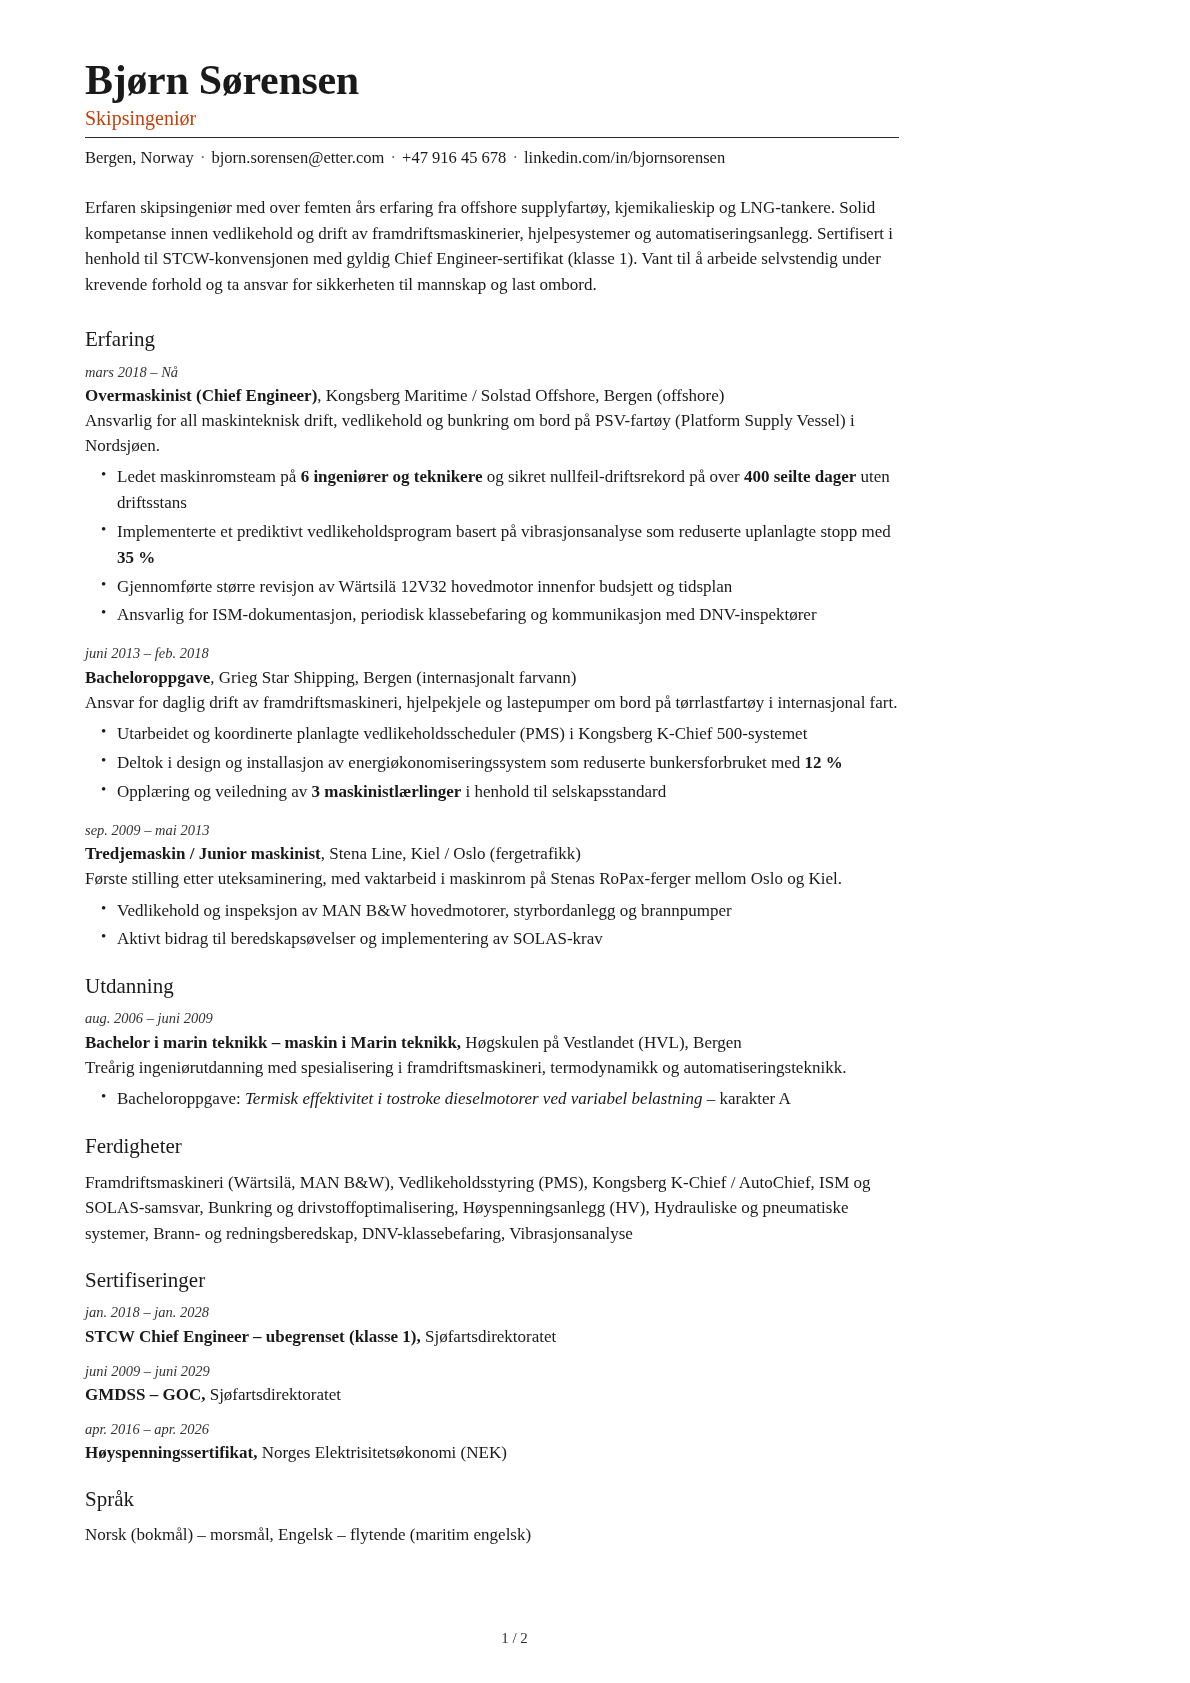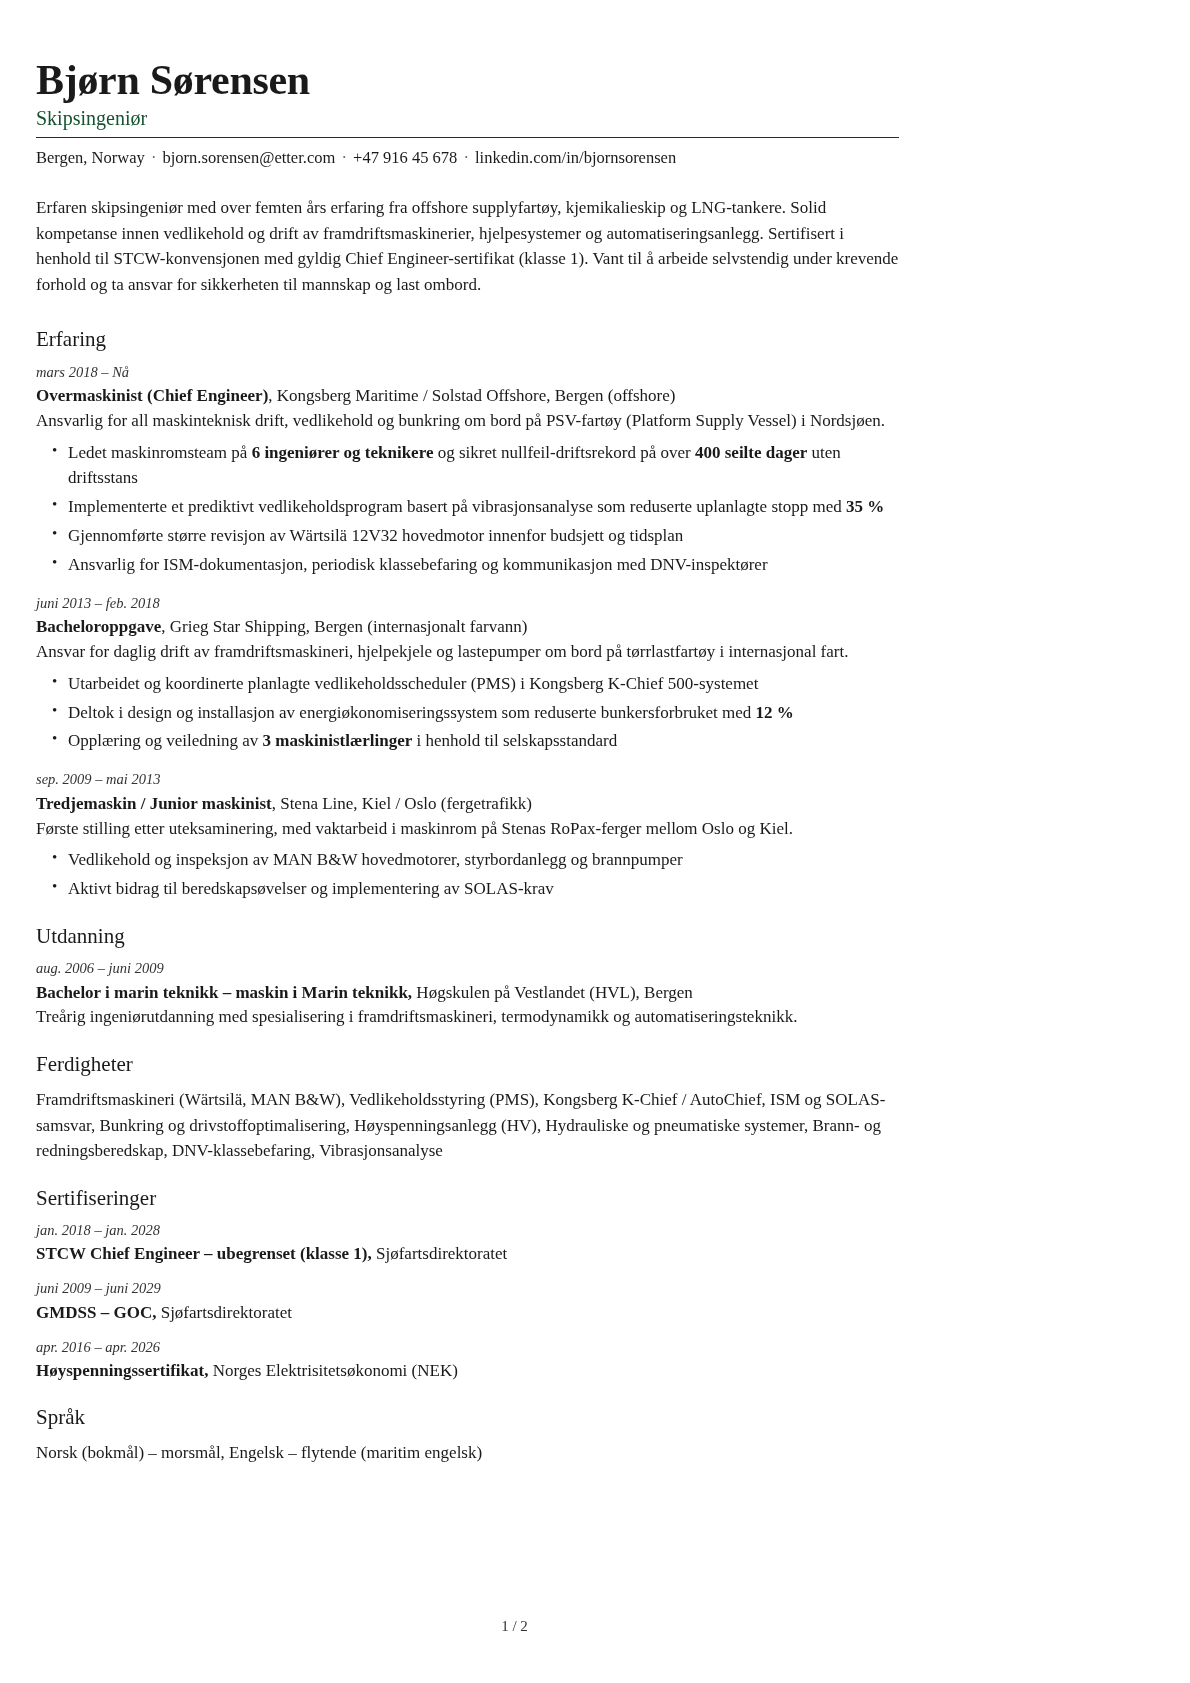--- a/index.html
+++ b/index.html
@@ -12,37 +12,37 @@
     min-height: 1683px;
     font-family: "Liberation Serif", "DejaVu Serif", serif;
     color: #1a1a1a;
     -webkit-font-smoothing: antialiased;
   }
   .page {
     position: relative;
     width: 1029px;
     min-height: 1683px;
     box-sizing: border-box;
-    padding: 58px 130px 40px 36px;
+    padding: 58px 130px 40px 85px;
   }
 
   
   .name {
     font-size: 42px;
     font-weight: bold;
     letter-spacing: -0.3px;
     line-height: 1.05;
     margin: 0 0 4px 0;
   }
   .job-title {
     font-size: 20px;
     font-weight: normal;
     line-height: 1.2;
     margin: 0 0 7px 0;
-    color: #14532d;
+    color: #c2410c;
   }
   .rule {
     border: 0;
     border-top: 1.4px solid #2a2a2a;
     margin: 0 0 9px 0;
     width: 100%;
   }
   .contact {
     font-size: 16.5px;
     line-height: 1.35;
@@ -130,21 +130,21 @@
   }
 
   .cert-entry { margin: 0 0 13px 0; }
   .cert-entry .entry-head { margin-bottom: 0; }
 
   
   .footer {
     position: absolute;
     left: 0;
     right: 0;
-    bottom: 48px;
+    bottom: 36px;
     text-align: center;
     font-size: 15px;
     color: #333;
   }
 </style>
 </head>
 <body>
 
 <div class="page">
 
@@ -201,20 +201,23 @@
       </div>
   </section>
 
   <section class="section">
     <h2 class="section-title spaced-top">Utdanning</h2>
     <div>
         <div class="entry">
           <div class="entry-date">aug. 2006 – juni 2009</div>
           <div class="entry-head"><span class="role">Bachelor i marin teknikk – maskin i Marin teknikk,</span><span> Høgskulen på Vestlandet (HVL), Bergen</span></div>
           <div class="entry-desc">Treårig ingeniørutdanning med spesialisering i framdriftsmaskineri, termodynamikk og automatiseringsteknikk.</div>
+          <ul class="bullets">
+            <li><span>Bacheloroppgave: </span><i>Termisk effektivitet i tostroke dieselmotorer ved variabel belastning</i><span> – karakter A</span></li>
+          </ul>
         </div>
       </div>
   </section>
 
   <section class="section">
     <h2 class="section-title spaced-top">Ferdigheter</h2>
     <p class="body-par">Framdriftsmaskineri (Wärtsilä, MAN B&amp;W), Vedlikeholdsstyring (PMS), Kongsberg K-Chief / AutoChief, ISM og SOLAS-samsvar, Bunkring og drivstoffoptimalisering, Høyspenningsanlegg (HV), Hydrauliske og pneumatiske systemer, Brann- og redningsberedskap, DNV-klassebefaring, Vibrasjonsanalyse</p>
   </section>
 
   <section class="section">

